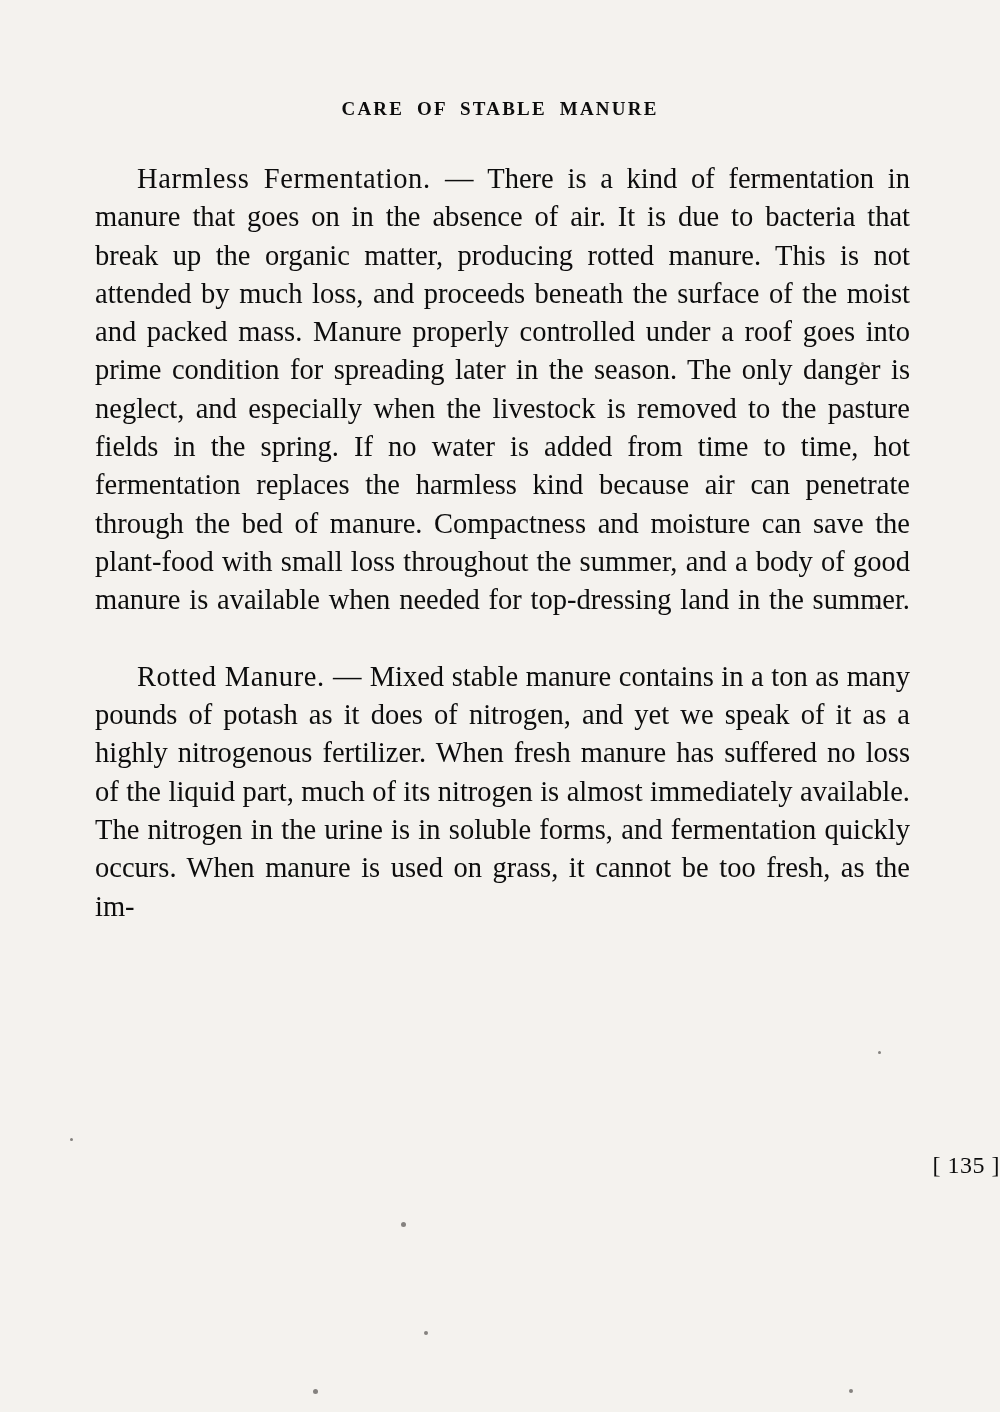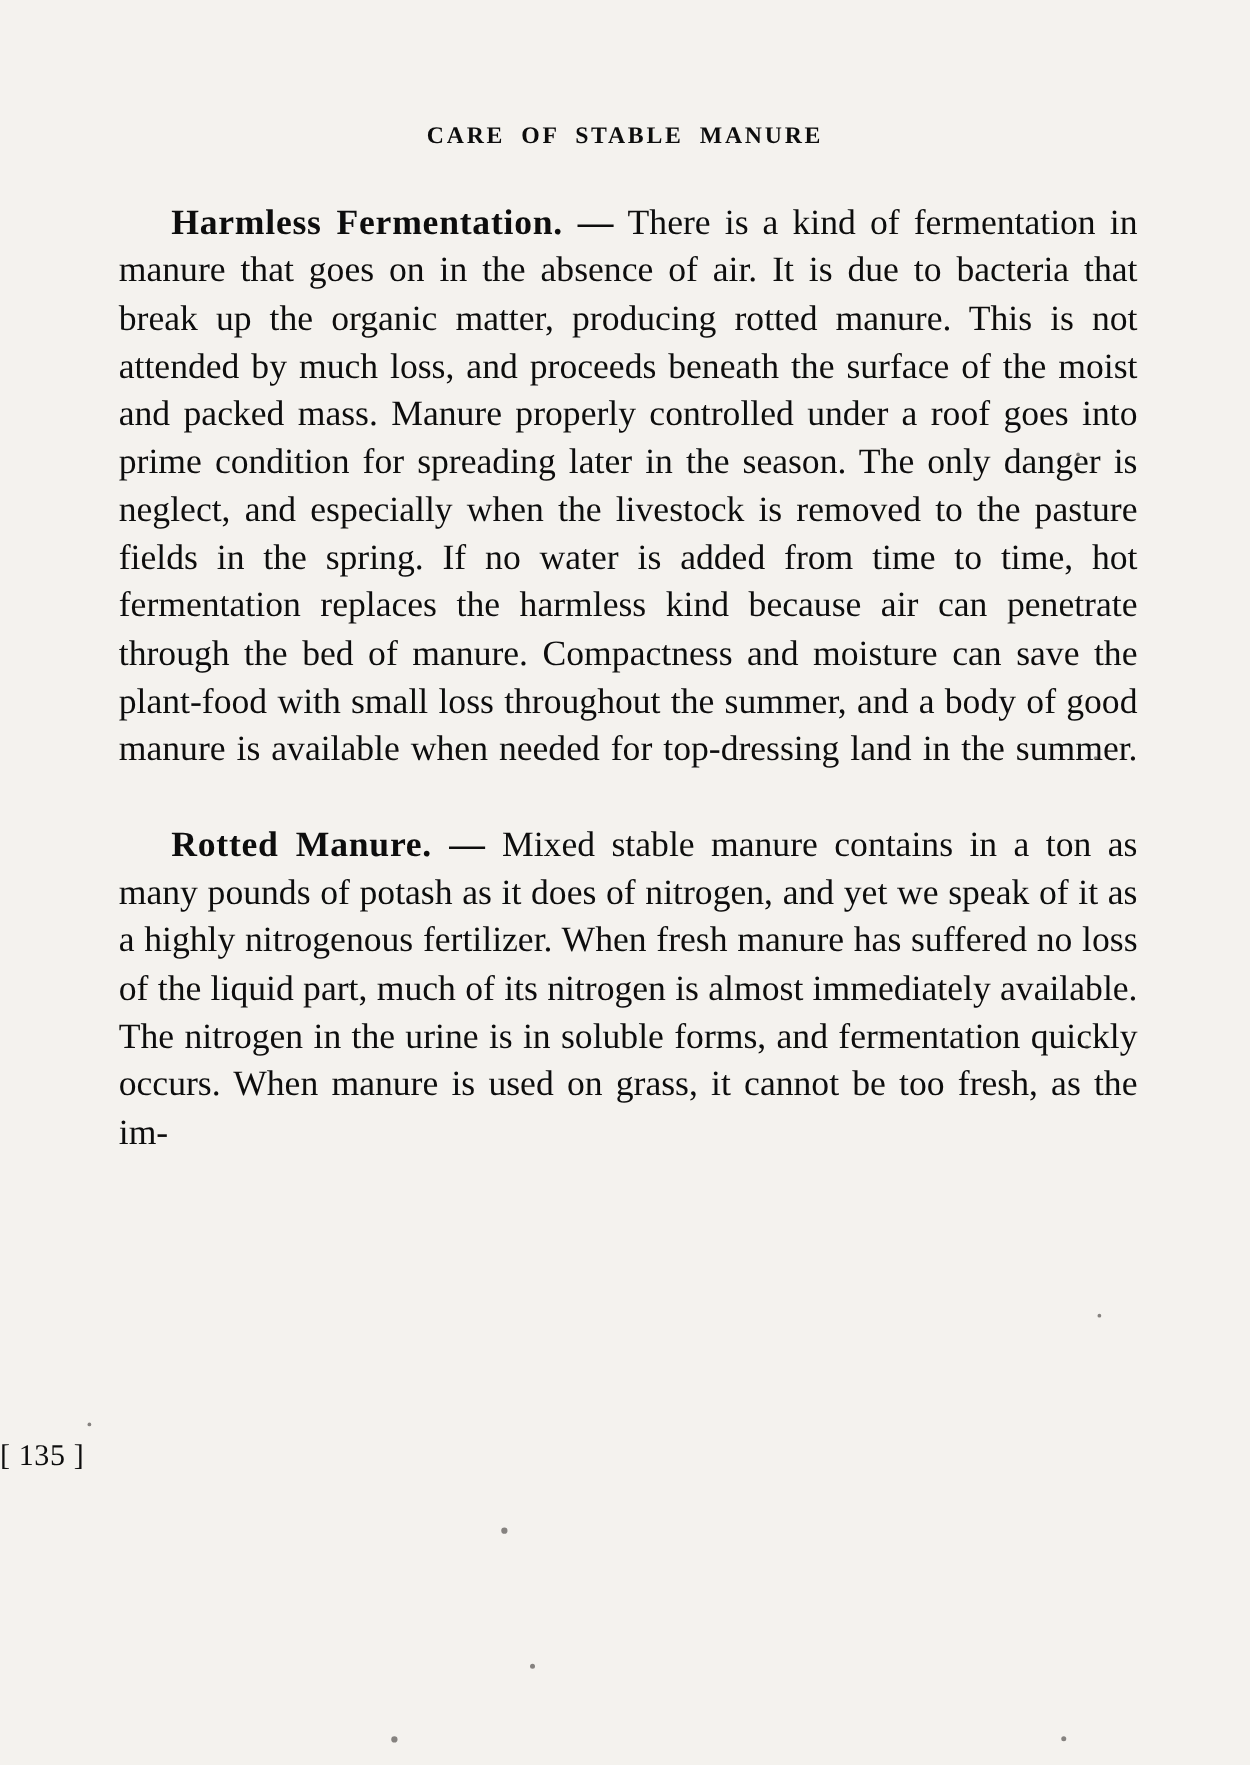--- a/index.html
+++ b/index.html
@@ -45,42 +45,42 @@
     text-align: justify;
     font-family: "Liberation Serif", serif;
   }
   .para {
     margin: 0;
     text-indent: 42px;
     text-align: justify;
     text-justify: inter-word;
   }
   .para .lead {
-    font-weight: bold;
+    font-weight: normal;
     letter-spacing: 0.6px;
   }
   .para.last {
     text-align: justify;
   }
   .para.last::after {
     content: "";
     display: inline-block;
     width: 100%;
   }
   .para:first-child::after {
     content: "";
     display: inline-block;
     width: 100%;
   }
   .folio {
     position: absolute;
     left: 0;
     top: 1152px;
     width: 1000px;
-    text-align: left;
+    text-align: right;
     font-size: 24px;
     font-family: "Liberation Serif", serif;
     letter-spacing: 0.5px;
   }
   .speck {
     position: absolute;
     background: #2a2724;
     border-radius: 50%;
     opacity: 0.55;
   }

